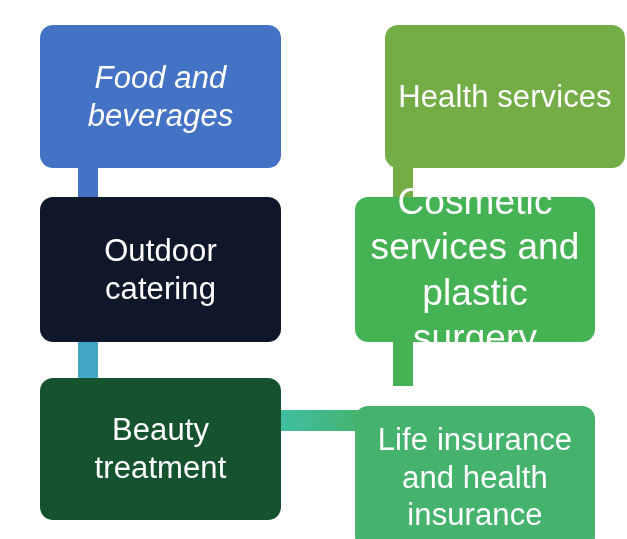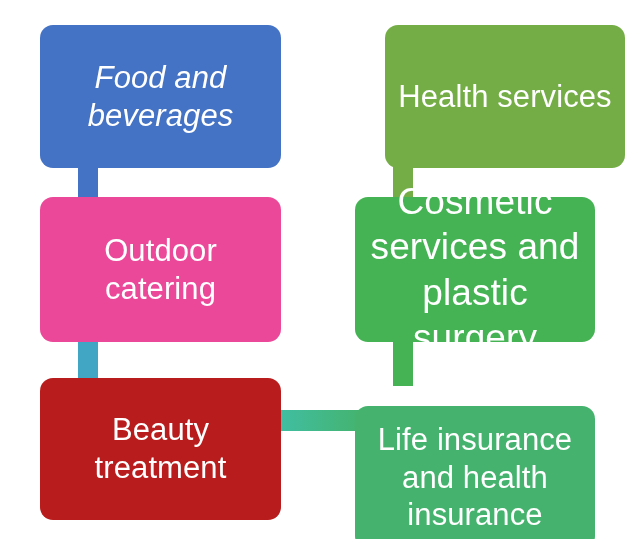--- a/index.html
+++ b/index.html
@@ -50,27 +50,27 @@
   #node-food-and-beverages {
     left: 40px;  top: 25px;
     width: 241px; height: 143px;
     background: #4472c4;
     font-size: 31px;
     font-style: italic;
   }
   #node-outdoor-catering {
     left: 40px;  top: 197px;
     width: 241px; height: 145px;
-    background: #ec4899;
+    background: #0f172a;
     font-size: 31px;
   }
   #node-beauty-treatment {
     left: 40px;  top: 378px;
     width: 241px; height: 142px;
-    background: #b91c1c;
+    background: #14532d;
     font-size: 31px;
   }
 
   
   #node-health-services {
     left: 355px; top: 25px;
     width: 240px; height: 143px;
     background: #74ad45;
     font-size: 31px;
     margin-left: 30px;

